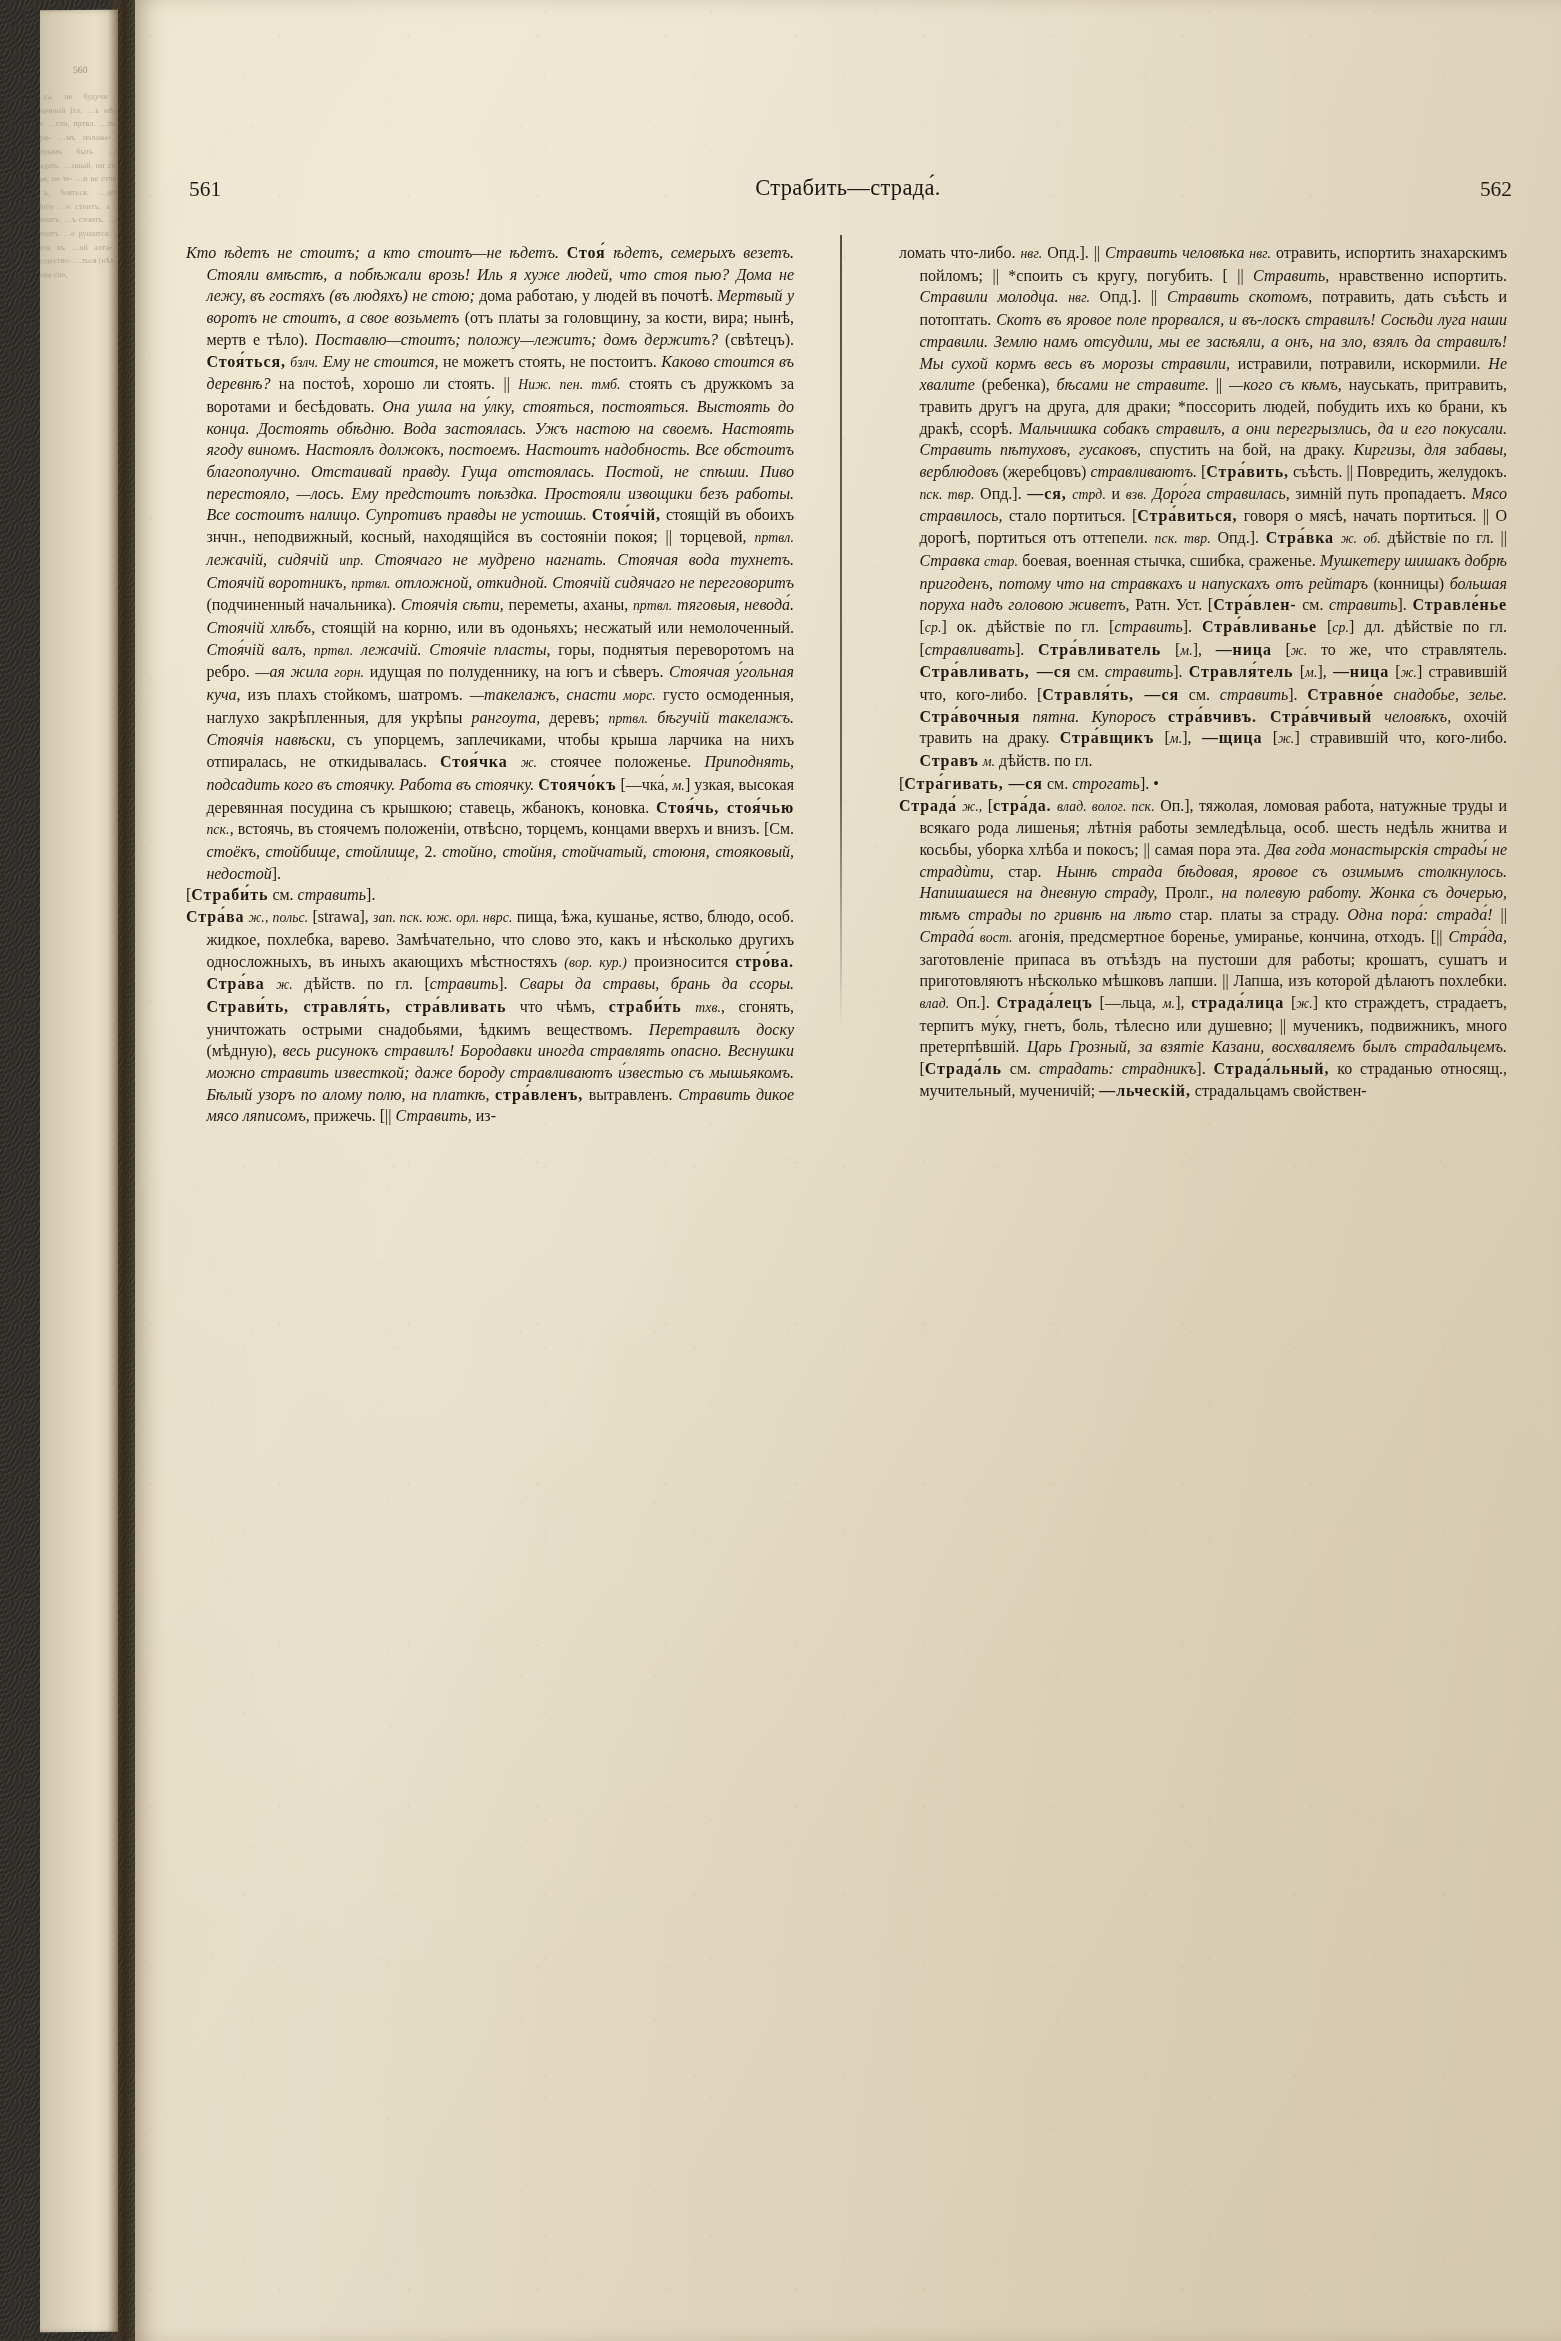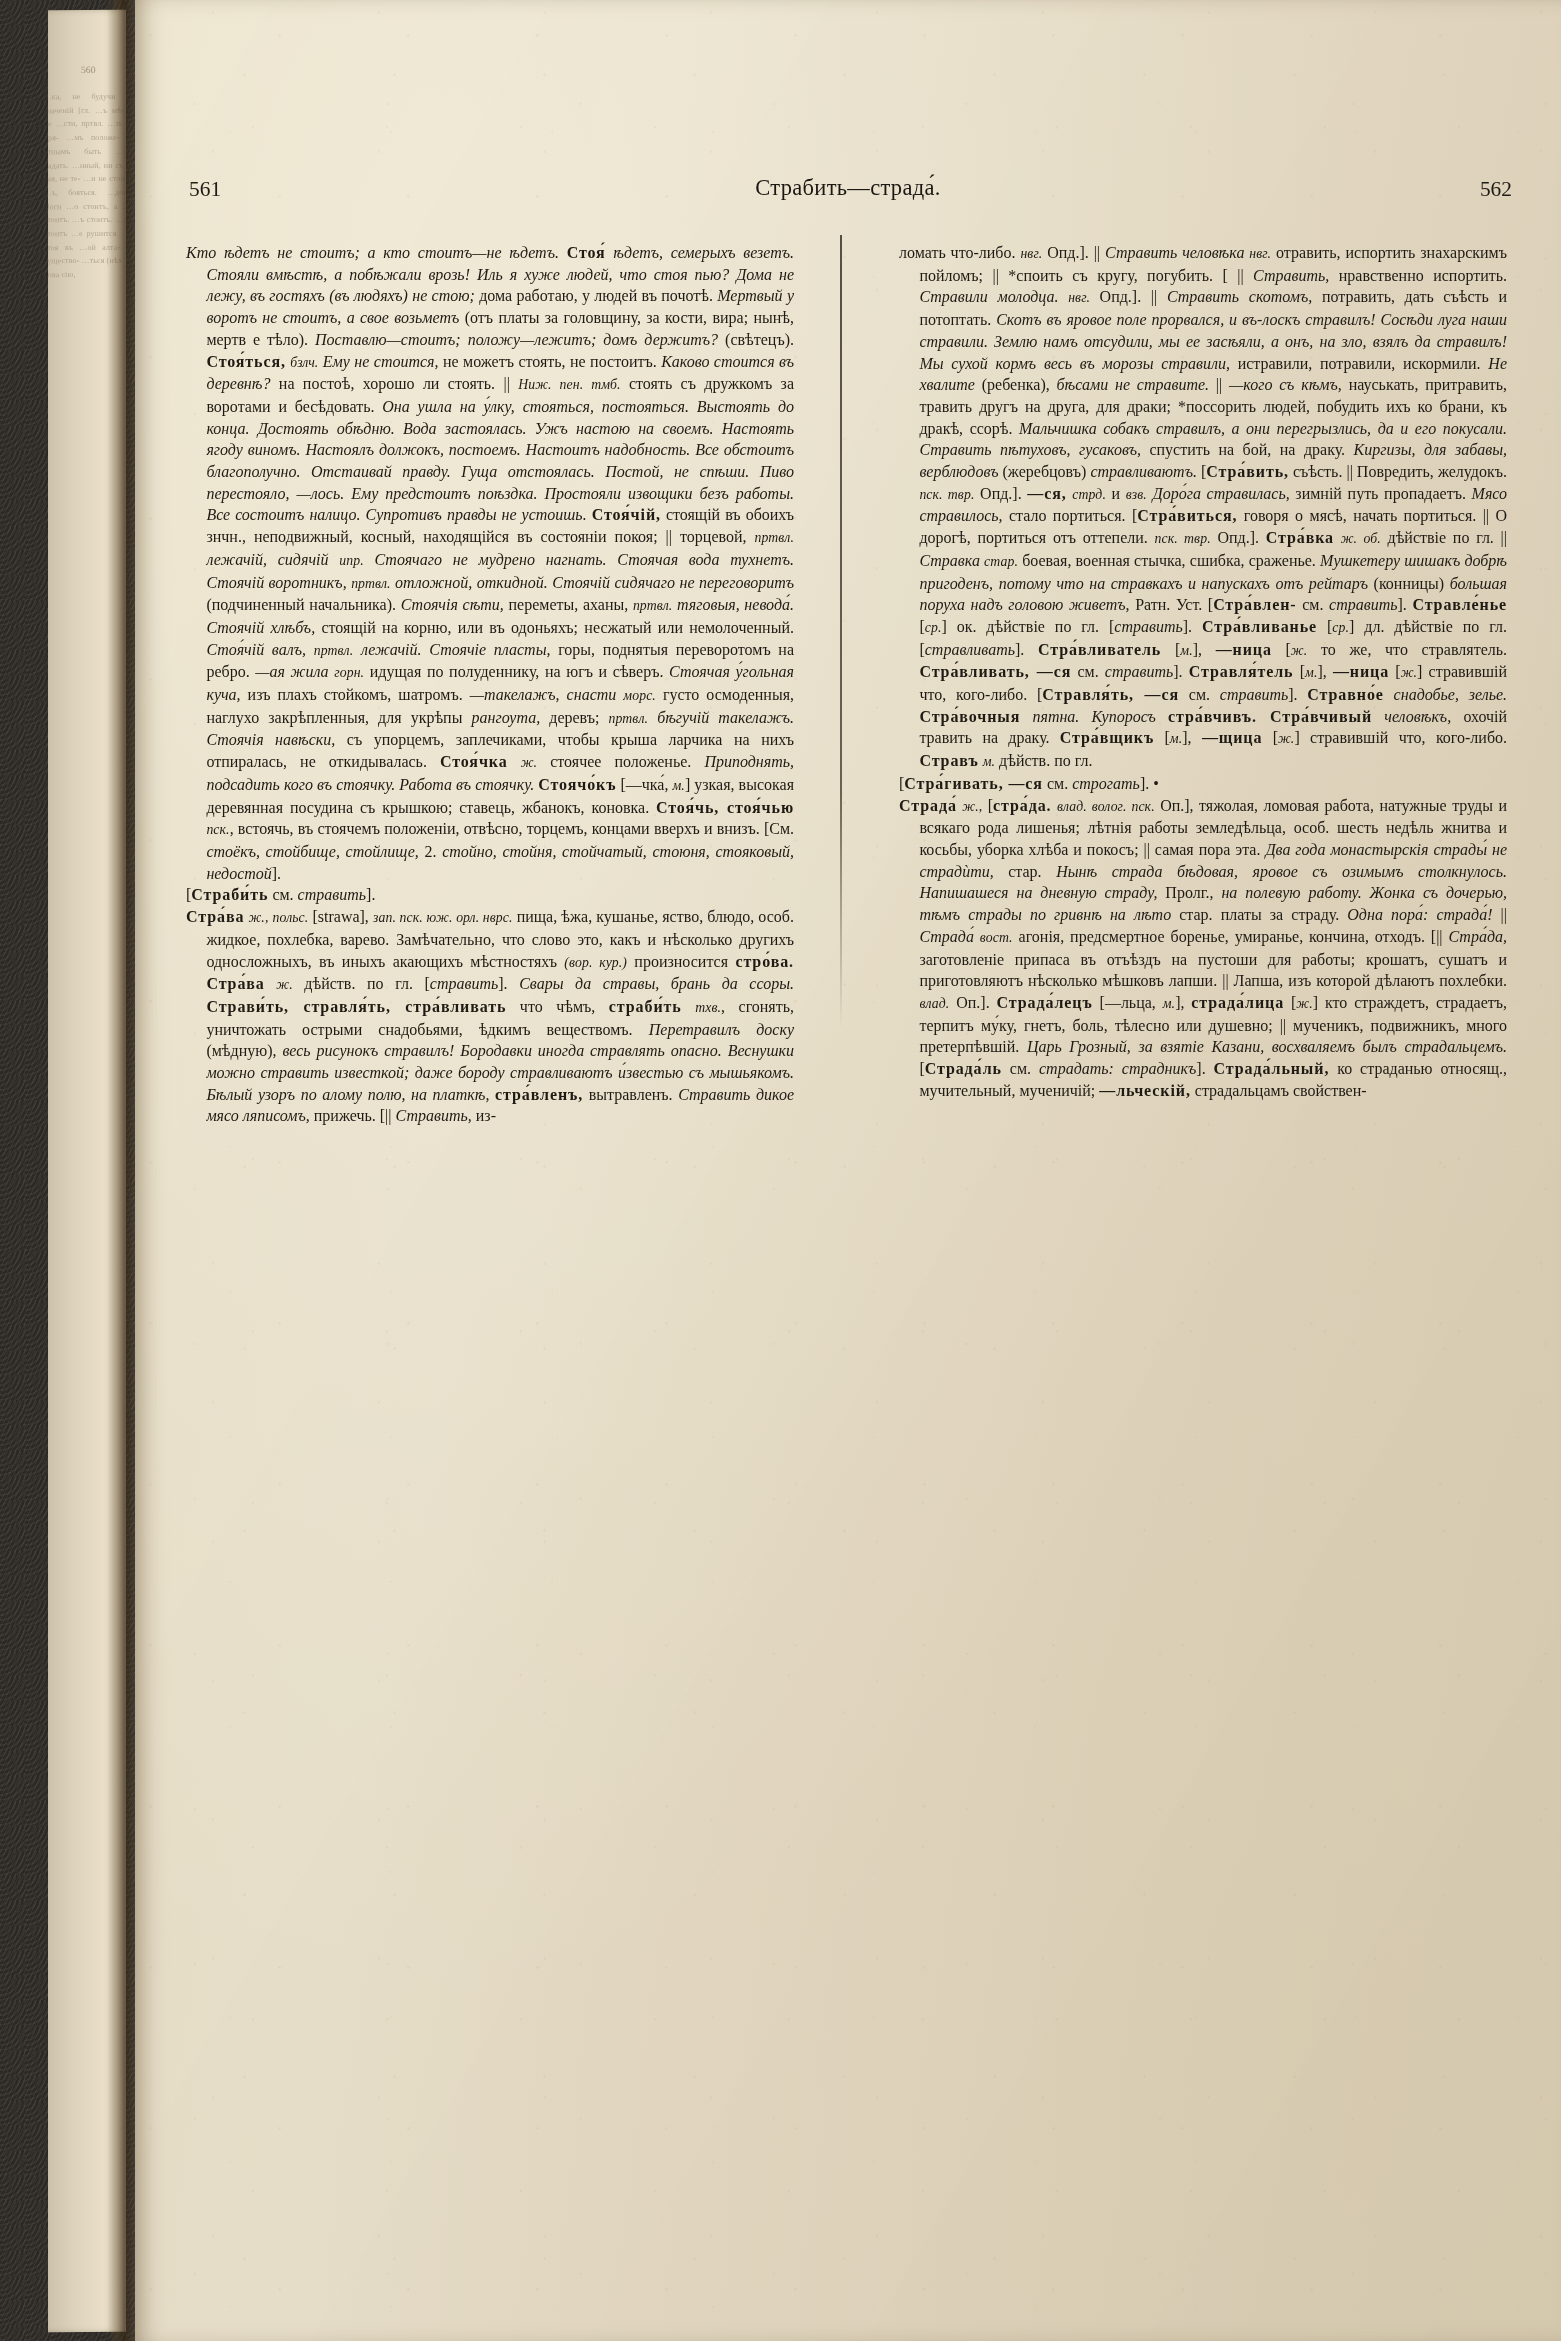--- a/index.html
+++ b/index.html
@@ -15,21 +15,21 @@
       repeating-radial-gradient(circle at 0 0, #3a3632 0 1.6px, #2e2b27 2.1px 4.8px),
       linear-gradient(160deg,#3c3834 0%,#262320 55%,#1d1b19 100%);
     background-size:auto,auto,auto,25px 25px,auto;}
   #surface::before{content:"";position:absolute;inset:0;
     background:repeating-linear-gradient(115deg, rgba(255,255,255,.035) 0 1.1px, rgba(0,0,0,.05) 1.1px 3.8px);}
 
   
   #book{position:absolute;left:32px;top:0;width:1529px;height:2342px;}
 
   
-  #prev-leaf{position:absolute;left:16px;top:9.7px;width:78px;height:2322px;
+  #prev-leaf{position:absolute;left:8px;top:9.7px;width:78px;height:2322px;
      background:linear-gradient(90deg,#cdc2ab 0%,#ded3bc 35%,#e9dfc9 70%,#d4c9b2 100%);
      box-shadow:inset -3.2px 0 7.5px -2.1px rgba(90,70,45,.55);
      transform:skewY(-0.25deg);overflow:hidden;}
   #prev-leaf .ghost{position:absolute;left:-4.3px;top:80px;width:91px;
      font-size:8px;line-height:13.7px;color:#9d917c;opacity:.72;
      letter-spacing:0.1px;text-align:justify;padding-right:3.2px;}
   #prev-leaf .gnum{position:absolute;left:33px;top:54px;font-size:9.7px;color:#9a8e79;}
 
   
   #gutter{position:absolute;left:75px;top:0;width:38px;height:2342px;

